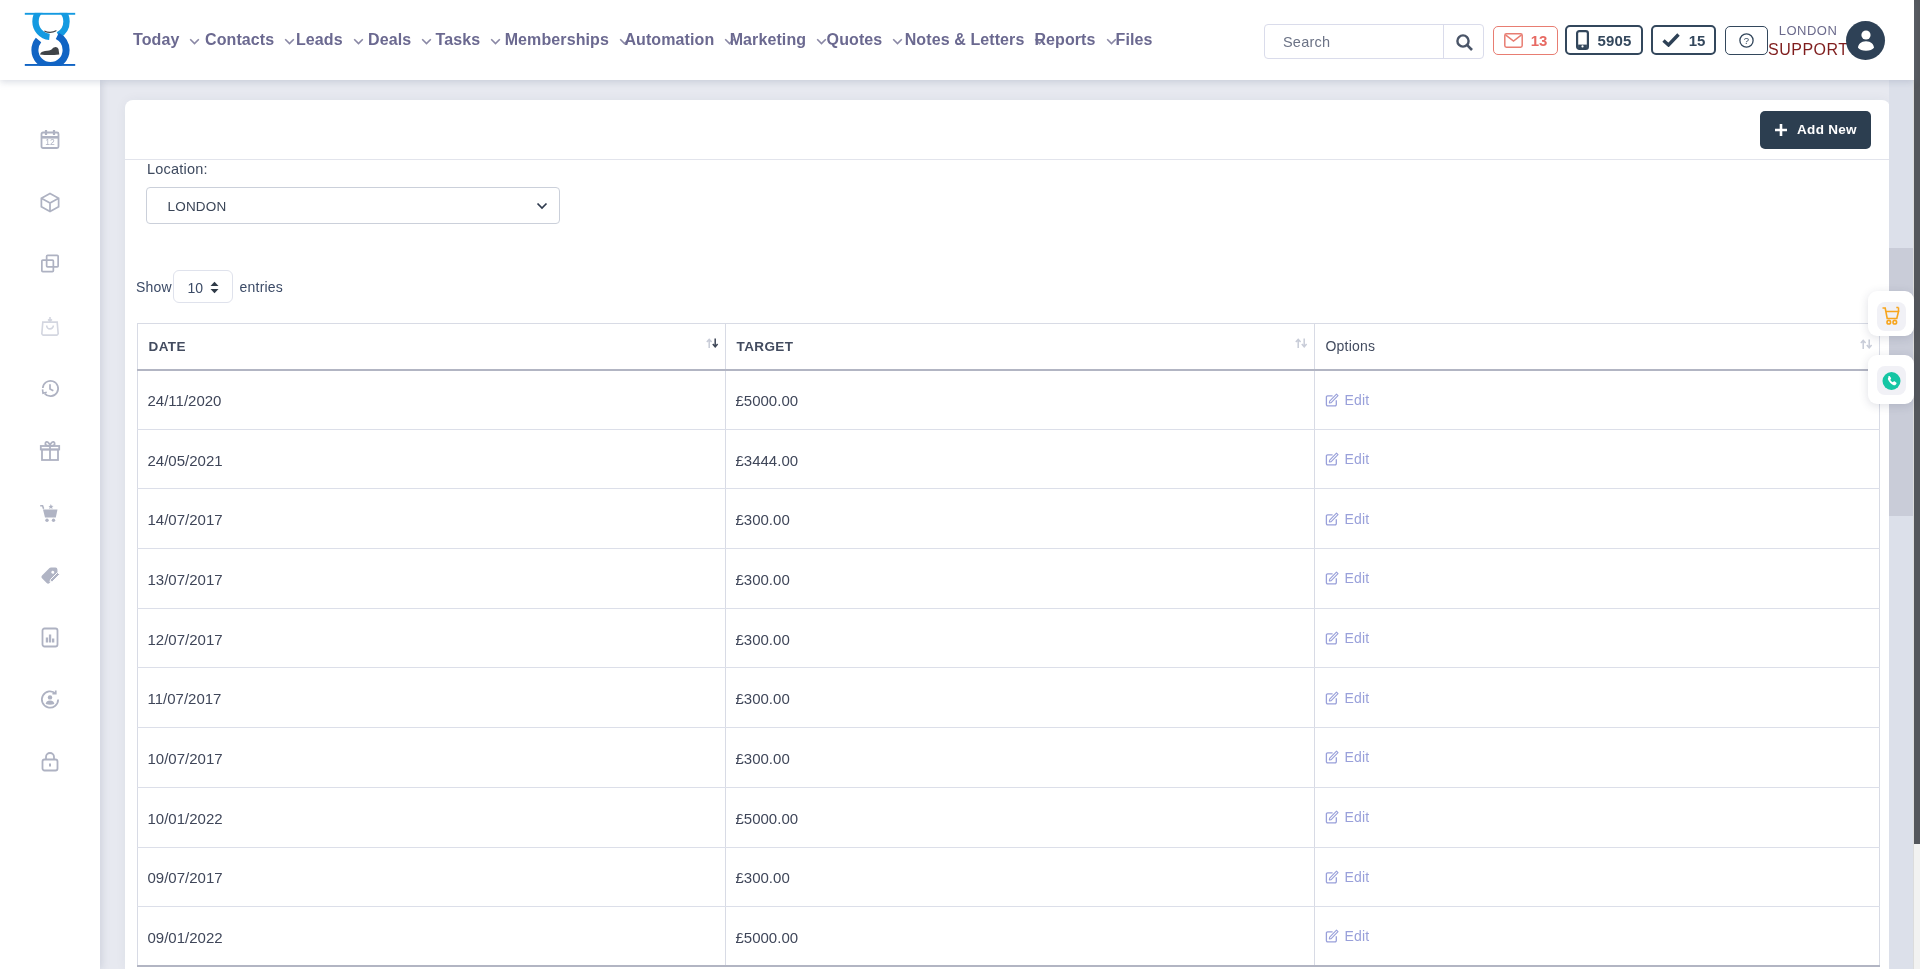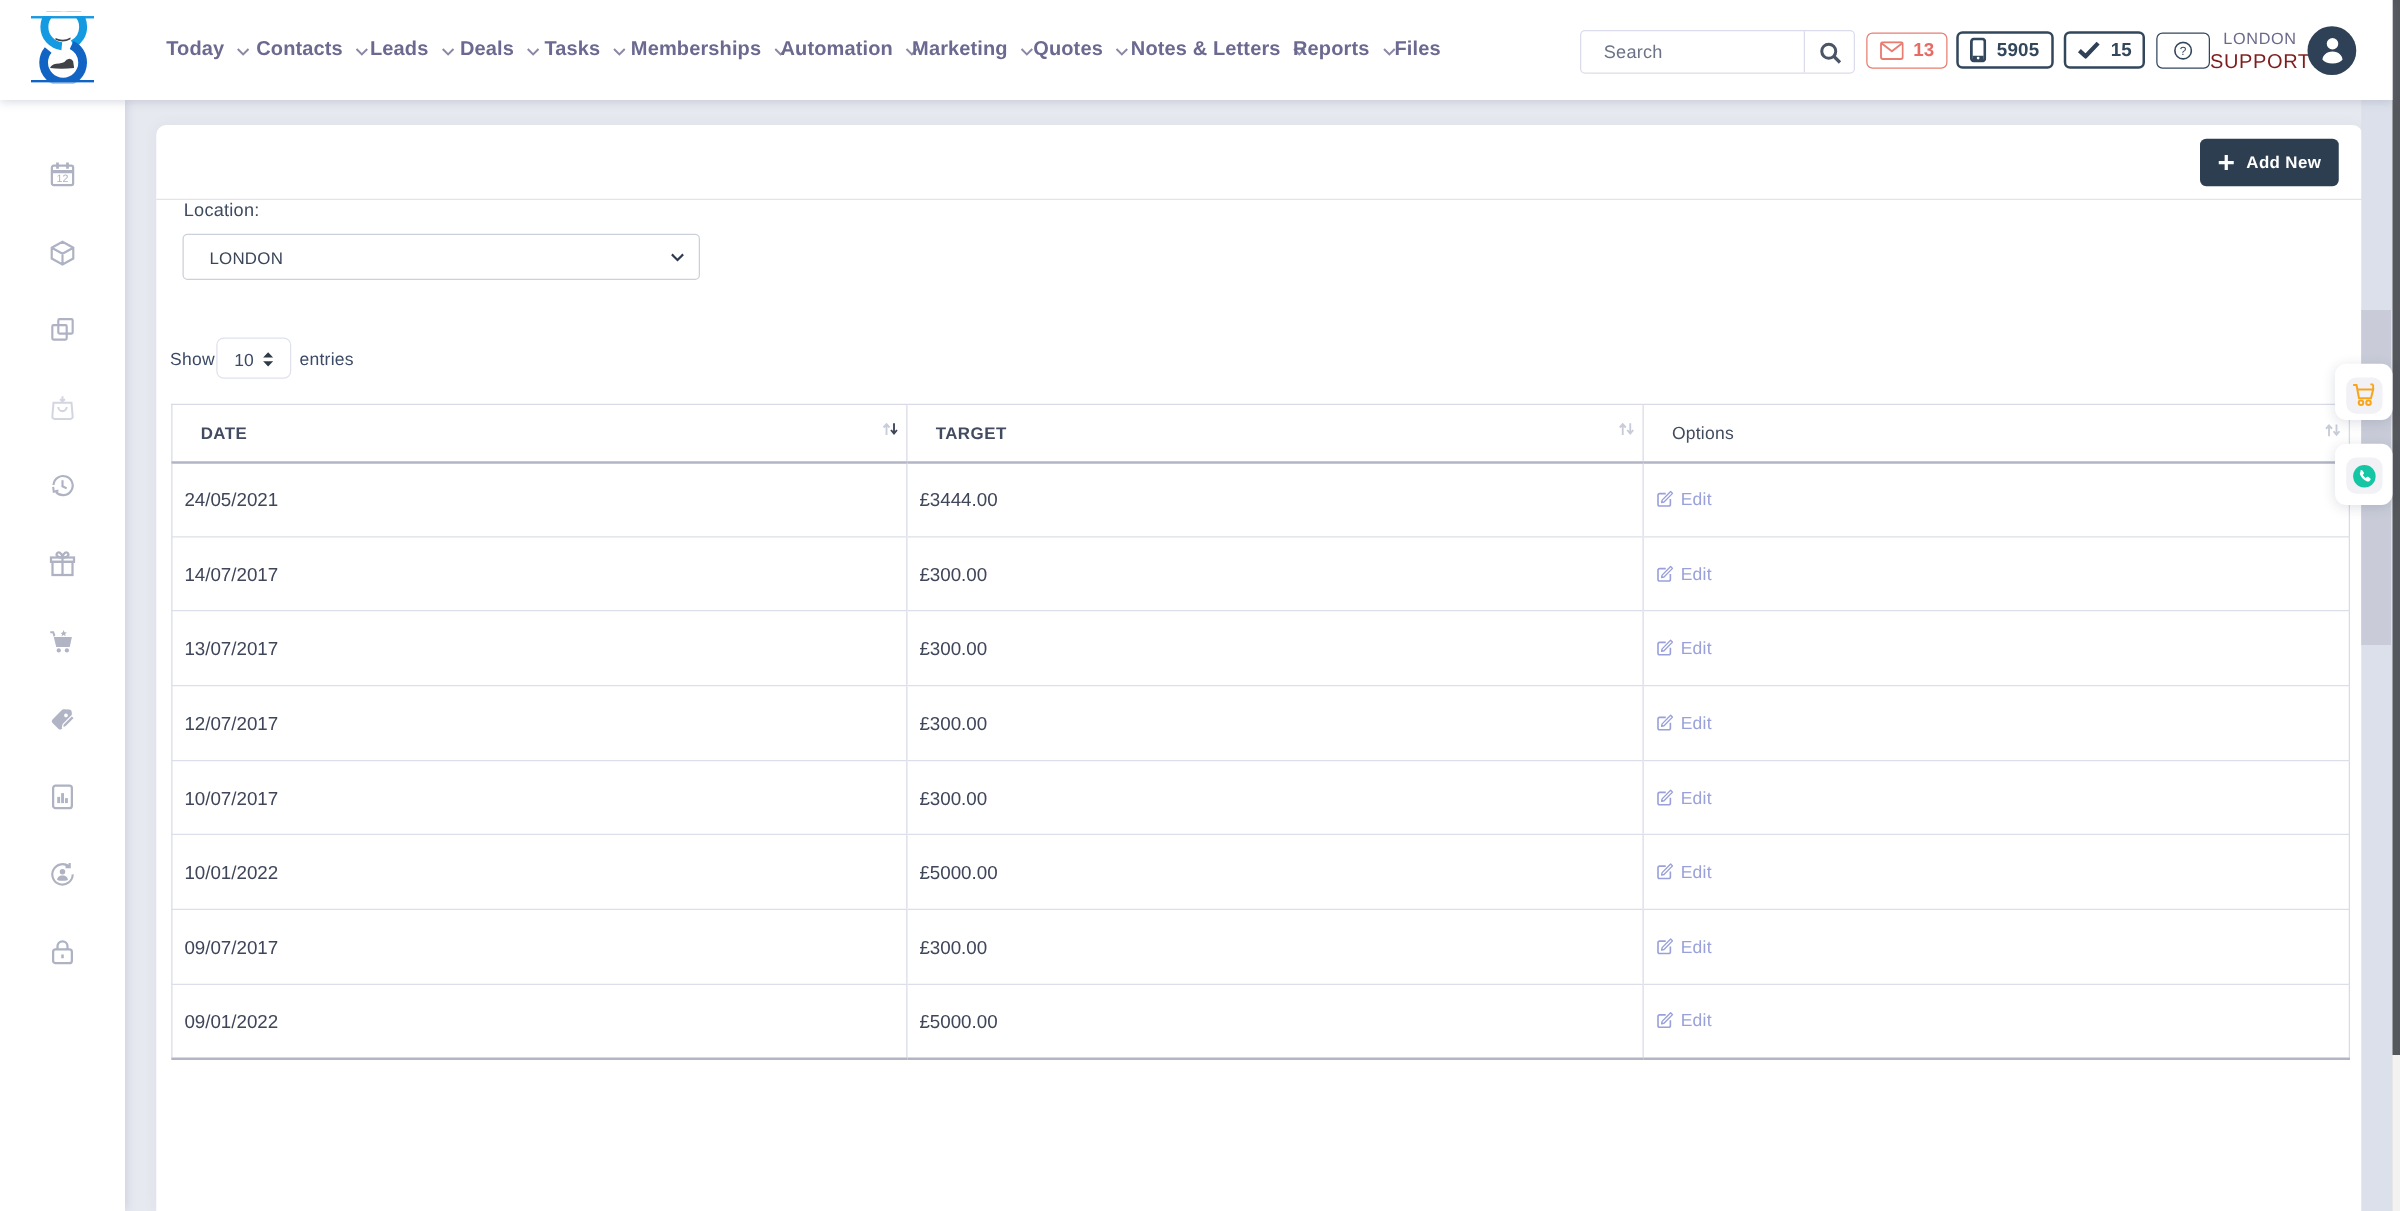--- a/index.html
+++ b/index.html
@@ -13,21 +13,21 @@
 #card-head { position:absolute; left:0; top:0; width:100%; height:59.5px; border-bottom:1px solid #e2e4ec; }
 #card-title { position:absolute; left:27px; top:0; height:59px; display:flex; align-items:center; font-size:16.5px; font-weight:400; color:#3a4054; letter-spacing:.3px; }
 #addnew { position:absolute; right:19px; top:10.5px; width:111px; height:38.5px; background:#2c3e50; border-radius:5px; display:flex; align-items:center; justify-content:center; gap:9px; color:#fff; font-size:13.5px; font-weight:700; letter-spacing:.3px; }
 #loc-label { left:147px; top:161px; font-size:14.5px; font-weight:400; color:#3e4a5f; letter-spacing:.2px; }
 #loc-select { left:145.5px; top:187px; width:414px; height:37px; border:1px solid #cbd0da; border-radius:4px; background:#fff; }
 #loc-select span { position:absolute; left:21px; top:11px; font-size:13.5px; color:#3a4557; letter-spacing:.2px; }
 #show-row { left:136px; top:270px; height:33px; }
 .show-txt { position:absolute; top:9px; font-size:14px; color:#3b4a66; letter-spacing:.2px; }
 #show-box { position:absolute; left:37.4px; top:0; width:60px; height:33px; border:1px solid #dfe2ec; border-radius:6px; background:#fff; }
 #dtable { position:absolute; left:136.5px; top:322.5px; width:1742px; border-collapse:collapse; table-layout:fixed; background:#fff; }
-#dtable th { border-top:1px solid #d8dbe5; border-bottom:2px solid #b2b5c3; height:46.5px; font-size:13.5px; font-weight:700; color:#424b5f; text-align:left; padding-left:23px; letter-spacing:.4px; position:relative; }
+#dtable th { border-top:1px solid #d8dbe5; border-bottom:2px solid #b2b5c3; height:46.5px; font-size:13.5px; font-weight:700; color:#424b5f; text-align:left; padding-left:11px; letter-spacing:.4px; position:relative; }
 #dtable td { border-bottom:1px solid #dcdfe9; height:59.7px; font-size:15px; color:#3f4659; text-align:left; padding-left:10px; padding-top:2px; vertical-align:middle; }
 #dtable th,#dtable td { border-left:1px solid #d8dbe5; }
 #dtable tbody tr:last-child td { border-bottom:2px solid #b2b5c3; }
 #dtable th:last-child,#dtable td:last-child { border-right:1px solid #d8dbe5; }
 .sort { position:absolute; right:6px; top:13.5px; }
 .edit { color:#99a0da; font-size:14px; letter-spacing:.2px; display:inline-flex; align-items:center; gap:6px; }
 #innerbar { left:1889px; top:80px; width:24px; height:889px; background:#dce0ea; }
 #innerthumb { left:1889px; top:248px; width:24px; height:268px; background:#c9ccd8; }
 #sbtrack { left:1913px; top:0; width:7px; height:969px; background:#f2f2f1; border-left:1px solid #dcdcdc; }
 #sbthumb { left:1913.5px; top:0; width:6.5px; height:844px; background:#54575c; }
@@ -230,20 +230,28 @@
               <path d="M9.2 0.5 V8 M6.8 6 L9.2 8.9 L11.6 6" stroke="#c8ccd8" stroke-width="1.5" fill="none"></path>
             </svg></span></th>
     <th style="font-weight:400;font-size:14px;letter-spacing:.2px">Options<span class="sort"><svg width="13" height="11" viewBox="0 0 13 11">
               <path d="M3.2 10 V2 M0.8 4 L3.2 1.4 L5.6 4" stroke="#c8ccd8" stroke-width="1.5" fill="none"></path>
               <path d="M9.2 0.5 V8 M6.8 6 L9.2 8.9 L11.6 6" stroke="#c8ccd8" stroke-width="1.5" fill="none"></path>
             </svg></span></th>
   </tr>
     </thead>
   <tbody>
     <tr>
+        <td>24/11/2020</td>
+        <td>£5000.00</td>
+        <td><span class="edit"><svg width="14" height="14" viewBox="0 0 14 14" fill="none" stroke="#99a0da">
+              <path d="M11.3 7.2 V11.6 A1.2 1.2 0 0 1 10.1 12.8 H2.6 A1.2 1.2 0 0 1 1.4 11.6 V4.1 A1.2 1.2 0 0 1 2.6 2.9 H7.6" stroke-width="1.3"></path>
+              <path d="M4.7 8.1 L11.5 1.2 L13 2.7 L6.2 9.6 L4.3 10 Z" stroke-width="1.1" stroke-linejoin="round"></path>
+            </svg>Edit</span></td>
+      </tr>
+    <tr>
         <td>24/05/2021</td>
         <td>£3444.00</td>
         <td><span class="edit"><svg width="14" height="14" viewBox="0 0 14 14" fill="none" stroke="#99a0da">
               <path d="M11.3 7.2 V11.6 A1.2 1.2 0 0 1 10.1 12.8 H2.6 A1.2 1.2 0 0 1 1.4 11.6 V4.1 A1.2 1.2 0 0 1 2.6 2.9 H7.6" stroke-width="1.3"></path>
               <path d="M4.7 8.1 L11.5 1.2 L13 2.7 L6.2 9.6 L4.3 10 Z" stroke-width="1.1" stroke-linejoin="round"></path>
             </svg>Edit</span></td>
       </tr>
     <tr>
         <td>14/07/2017</td>
         <td>£300.00</td>
@@ -255,20 +263,28 @@
     <tr>
         <td>13/07/2017</td>
         <td>£300.00</td>
         <td><span class="edit"><svg width="14" height="14" viewBox="0 0 14 14" fill="none" stroke="#99a0da">
               <path d="M11.3 7.2 V11.6 A1.2 1.2 0 0 1 10.1 12.8 H2.6 A1.2 1.2 0 0 1 1.4 11.6 V4.1 A1.2 1.2 0 0 1 2.6 2.9 H7.6" stroke-width="1.3"></path>
               <path d="M4.7 8.1 L11.5 1.2 L13 2.7 L6.2 9.6 L4.3 10 Z" stroke-width="1.1" stroke-linejoin="round"></path>
             </svg>Edit</span></td>
       </tr>
     <tr>
         <td>12/07/2017</td>
+        <td>£300.00</td>
+        <td><span class="edit"><svg width="14" height="14" viewBox="0 0 14 14" fill="none" stroke="#99a0da">
+              <path d="M11.3 7.2 V11.6 A1.2 1.2 0 0 1 10.1 12.8 H2.6 A1.2 1.2 0 0 1 1.4 11.6 V4.1 A1.2 1.2 0 0 1 2.6 2.9 H7.6" stroke-width="1.3"></path>
+              <path d="M4.7 8.1 L11.5 1.2 L13 2.7 L6.2 9.6 L4.3 10 Z" stroke-width="1.1" stroke-linejoin="round"></path>
+            </svg>Edit</span></td>
+      </tr>
+    <tr>
+        <td>11/07/2017</td>
         <td>£300.00</td>
         <td><span class="edit"><svg width="14" height="14" viewBox="0 0 14 14" fill="none" stroke="#99a0da">
               <path d="M11.3 7.2 V11.6 A1.2 1.2 0 0 1 10.1 12.8 H2.6 A1.2 1.2 0 0 1 1.4 11.6 V4.1 A1.2 1.2 0 0 1 2.6 2.9 H7.6" stroke-width="1.3"></path>
               <path d="M4.7 8.1 L11.5 1.2 L13 2.7 L6.2 9.6 L4.3 10 Z" stroke-width="1.1" stroke-linejoin="round"></path>
             </svg>Edit</span></td>
       </tr>
     <tr>
         <td>10/07/2017</td>
         <td>£300.00</td>
         <td><span class="edit"><svg width="14" height="14" viewBox="0 0 14 14" fill="none" stroke="#99a0da">

